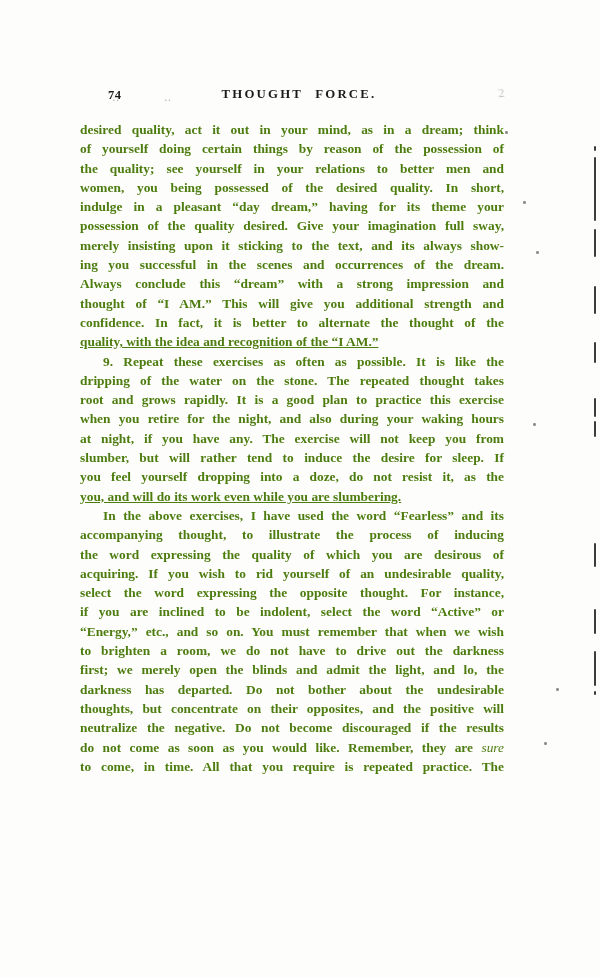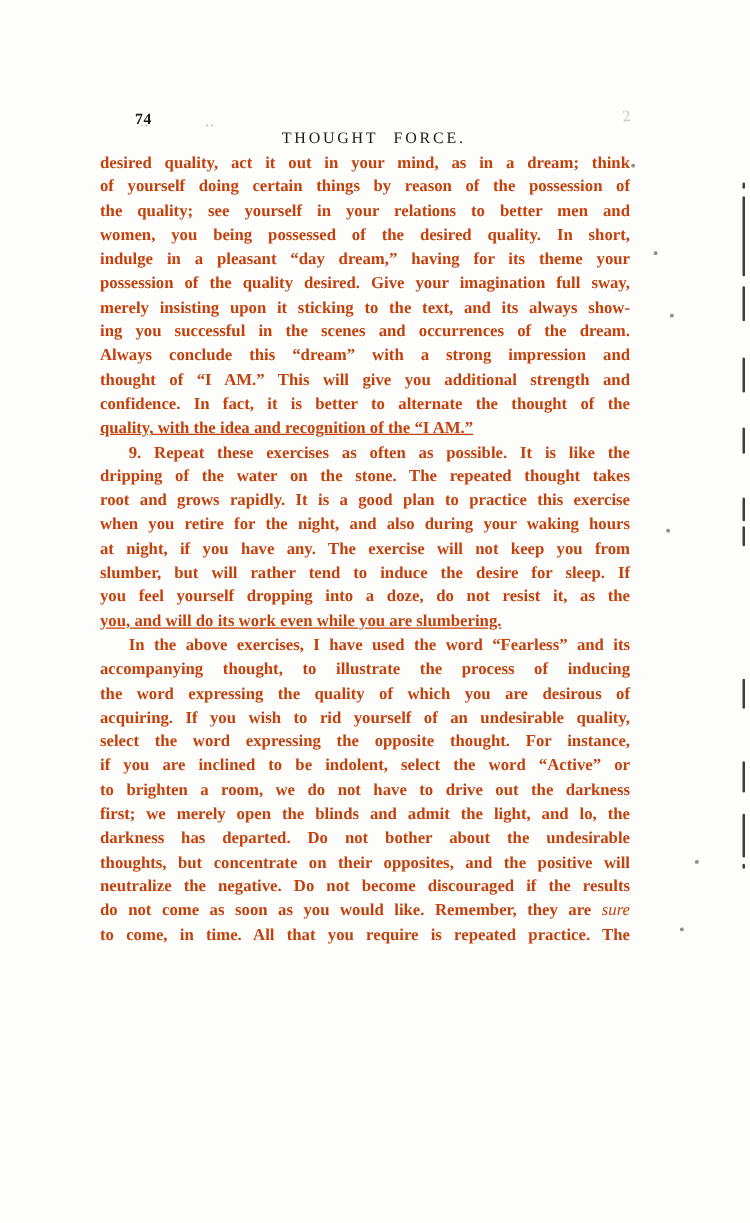--- a/index.html
+++ b/index.html
@@ -15,42 +15,42 @@
   
   .running-head{
     position:absolute;top:87px;left:80px;width:424px;height:18px;
   }
   .pagenum{
     position:absolute;left:0;top:1px;
     font-size:12.5px;font-weight:700;letter-spacing:.5px;margin-left:28px;
   }
   .head-title{
     position:absolute;left:0;right:-14px;top:0;text-align:center;
-    font-size:12.8px;font-weight:400;letter-spacing:2.2px;word-spacing:7px;margin-top:16px;
+    font-size:12.8px;font-weight:700;letter-spacing:2.2px;word-spacing:7px;
   }
   .head-dots{
     position:absolute;top:4px;color:#8a8a86;opacity:.65;font-size:11px;letter-spacing:3px;
   }
   .head-dots.d1{left:32px;}
   .head-dots.d2{left:84px;}
   .head-smudge{
     position:absolute;left:418px;top:-2px;
     font-size:13px;color:#9a9a96;opacity:.55;filter:blur(.6px);
     transform:rotate(-8deg);
   }
   
   .text-block{
     position:absolute;left:80px;top:120px;width:424px;
   }
   .line{
     height:19.3px;line-height:19.3px;
     font-size:13.4px;font-weight:700;
     white-space:nowrap;overflow:visible;
     text-align:justify;text-align-last:justify;text-justify:inter-word;
-    color:#c2410c;
+    color:#4d7c0f;
   }
   .line.indent{padding-left:23px;}
   .line.short{text-align:left;text-align-last:left;text-decoration:underline;}
   .line .it{font-style:italic;font-weight:400;}
   
   .edge-seg{
     position:absolute;width:1.6px;background:#3c3c3a;border-radius:1px;
   }
   .speck{
     position:absolute;width:2.5px;height:2.5px;border-radius:50%;
@@ -90,20 +90,21 @@
       <div class="line"><span>at night, if you have any. The exercise will not keep you from</span></div>
       <div class="line"><span>slumber, but will rather tend to induce the desire for sleep. If</span></div>
       <div class="line"><span>you feel yourself dropping into a doze, do not resist it, as the</span></div>
       <div class="line short"><span>you, and will do its work even while you are slumbering.</span></div>
       <div class="line indent"><span>In the above exercises, I have used the word “Fearless” and its</span></div>
       <div class="line"><span>accompanying thought, to illustrate the process of inducing</span></div>
       <div class="line"><span>the word expressing the quality of which you are desirous of</span></div>
       <div class="line"><span>acquiring. If you wish to rid yourself of an undesirable quality,</span></div>
       <div class="line"><span>select the word expressing the opposite thought. For instance,</span></div>
       <div class="line"><span>if you are inclined to be indolent, select the word “Active” or</span></div>
+      <div class="line"><span>“Energy,” etc., and so on. You must remember that when we wish</span></div>
       <div class="line"><span>to brighten a room, we do not have to drive out the darkness</span></div>
       <div class="line"><span>first; we merely open the blinds and admit the light, and lo, the</span></div>
       <div class="line"><span>darkness has departed. Do not bother about the undesirable</span></div>
       <div class="line"><span>thoughts, but concentrate on their opposites, and the positive will</span></div>
       <div class="line"><span>neutralize the negative. Do not become discouraged if the results</span></div>
       <div class="line"><span>do not come as soon as you would like. Remember, they are </span><span class="it">sure</span></div>
       <div class="line"><span>to come, in time. All that you require is repeated practice. The</span></div>
     </div>
 
   <div id="artifacts">

